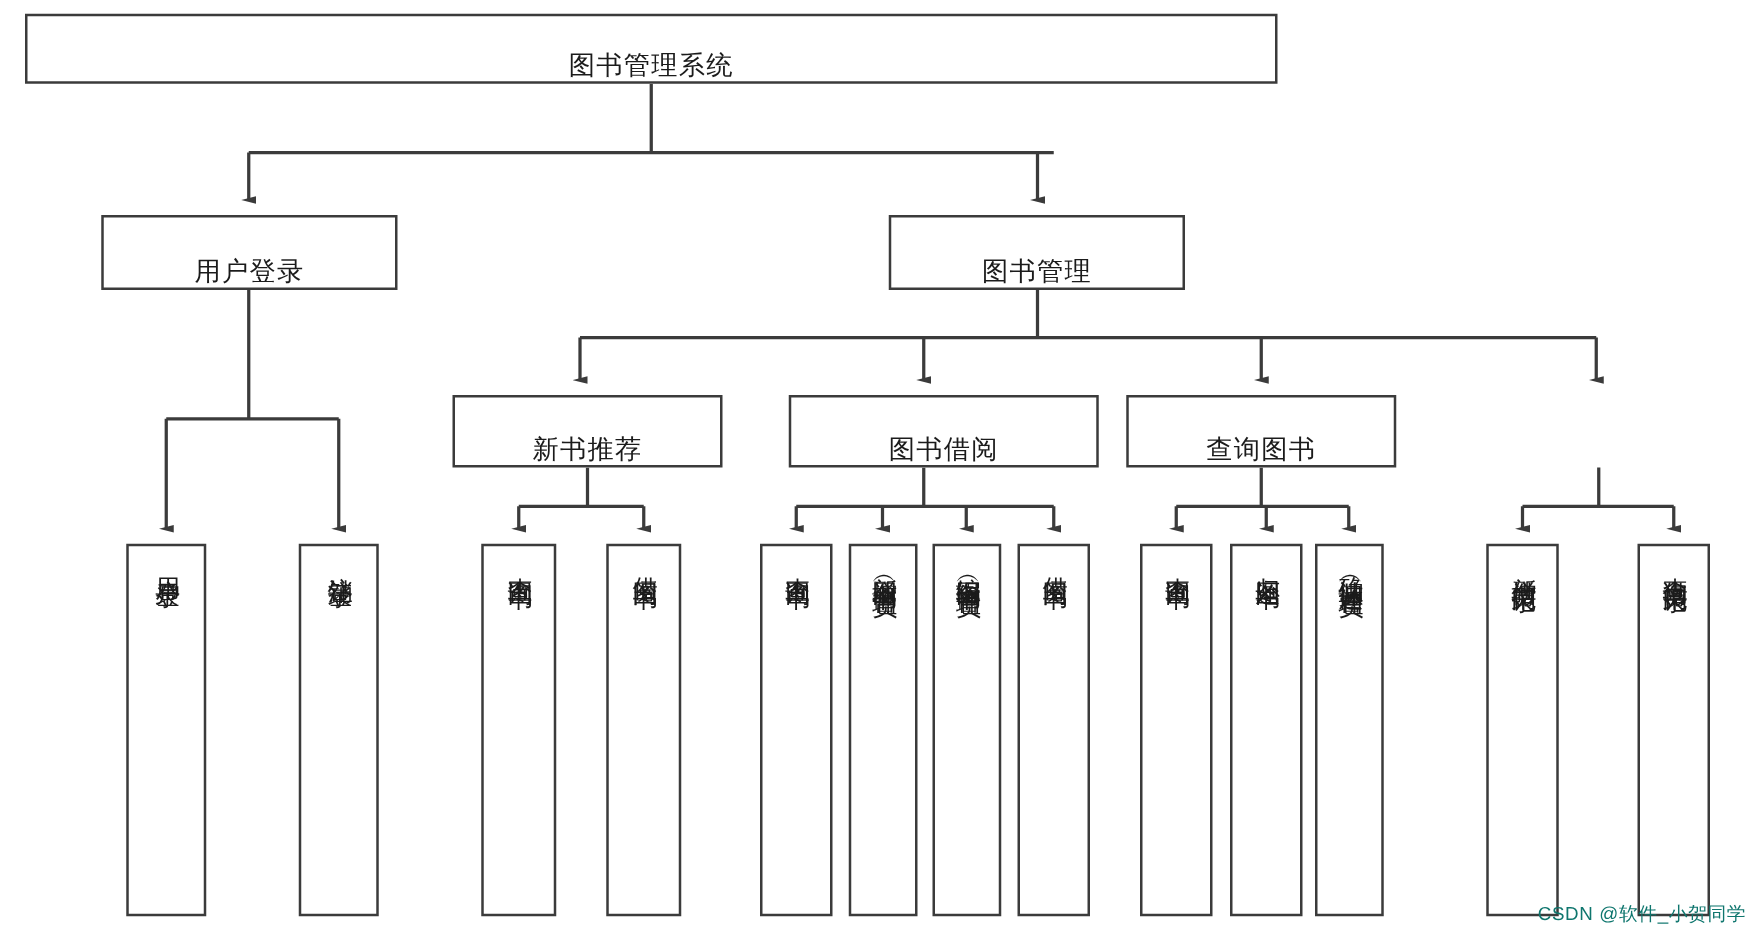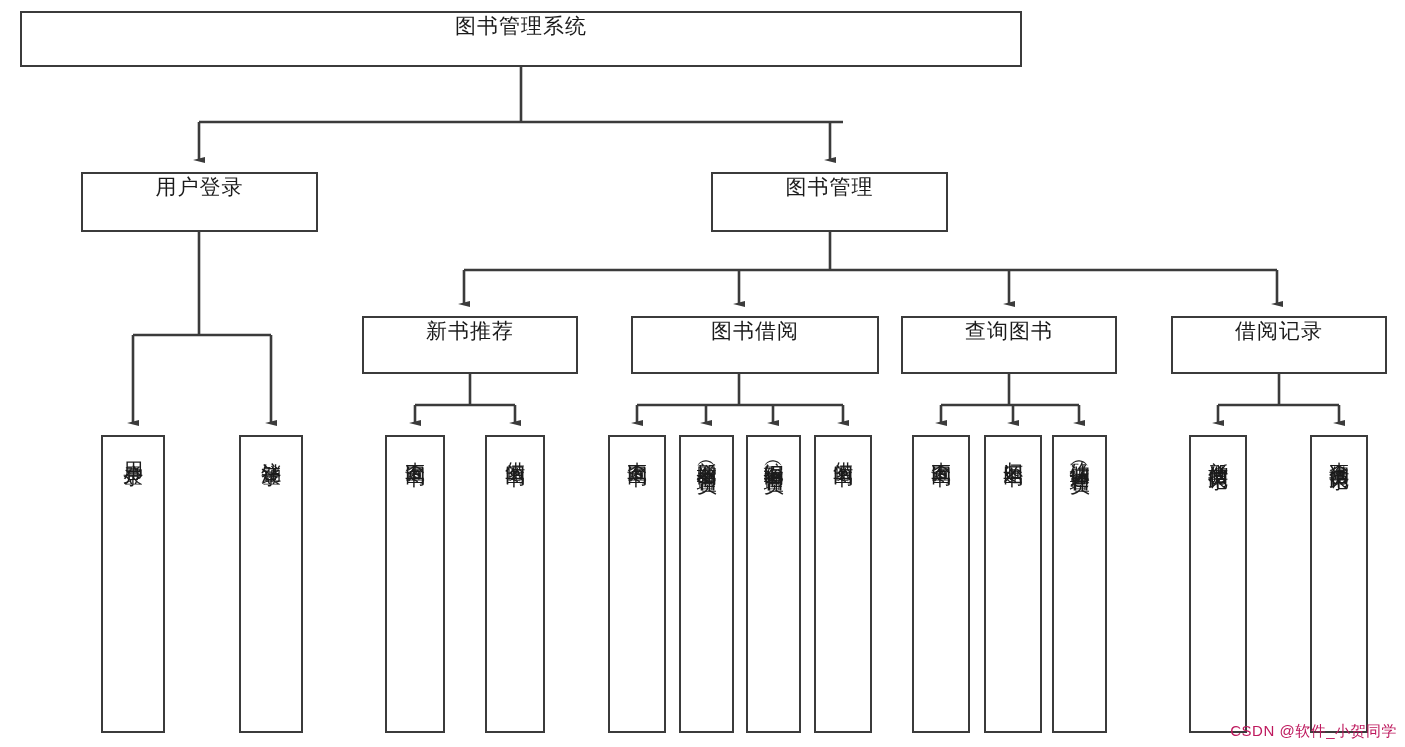--- a/index.html
+++ b/index.html
@@ -20,21 +20,21 @@
     left: 0; top: 0;
     width: 1405px;
     height: 747px;
     pointer-events: none;
   }
   .node {
     position: absolute;
     background: #ffffff;
     border: 2px solid #3b3b3b;
     display: flex;
-    align-items: flex-start;
+    align-items: flex-end;
     justify-content: center;
     color: #1b1b1b;
     z-index: 2;
   }
   .node.horiz {
     font-size: 21px;
     letter-spacing: 1px;
     line-height: 1.2;
   }
   .node.root {
@@ -53,21 +53,21 @@
     letter-spacing: 2px;
     text-align: left;
     white-space: nowrap;
     color: #1b1b1b;
   }
   #watermark {
     position: absolute;
     right: 8px;
     bottom: 6px;
     font-size: 15px;
-    color: #be185d;
+    color: #0f766e;
     letter-spacing: 0.5px;
     z-index: 3;
     white-space: nowrap;
   }
 </style>
 </head>
 <body>
 
 <div id="canvas">
 
@@ -134,23 +134,20 @@
 
   <div class="node horiz" style="left:711px; top:172px; width:237px; height:60px;">
     <span>图书管理</span>
   </div>
   <div class="node horiz" style="left:631px; top:316px; width:248px; height:58px;">
     <span>图书借阅</span>
   </div>
   <div class="node horiz" style="left:901px; top:316px; width:216px; height:58px;">
     <span>查询图书</span>
   </div>
-  <div class="node horiz" style="left:1171px; top:316px; width:216px; height:58px;">
-    <span>借阅记录</span>
-  </div>
 
   <div class="node leaf" style="left:101px; top:435px; width:64px; height:298px;">
     <span class="vtext">用户登录</span>
   </div>
   <div class="node leaf" style="left:239px; top:435px; width:64px; height:298px;">
     <span class="vtext">注销登录</span>
   </div>
 
   <div class="node leaf" style="left:385px; top:435px; width:60px; height:298px;">
     <span class="vtext">查询图书</span>

